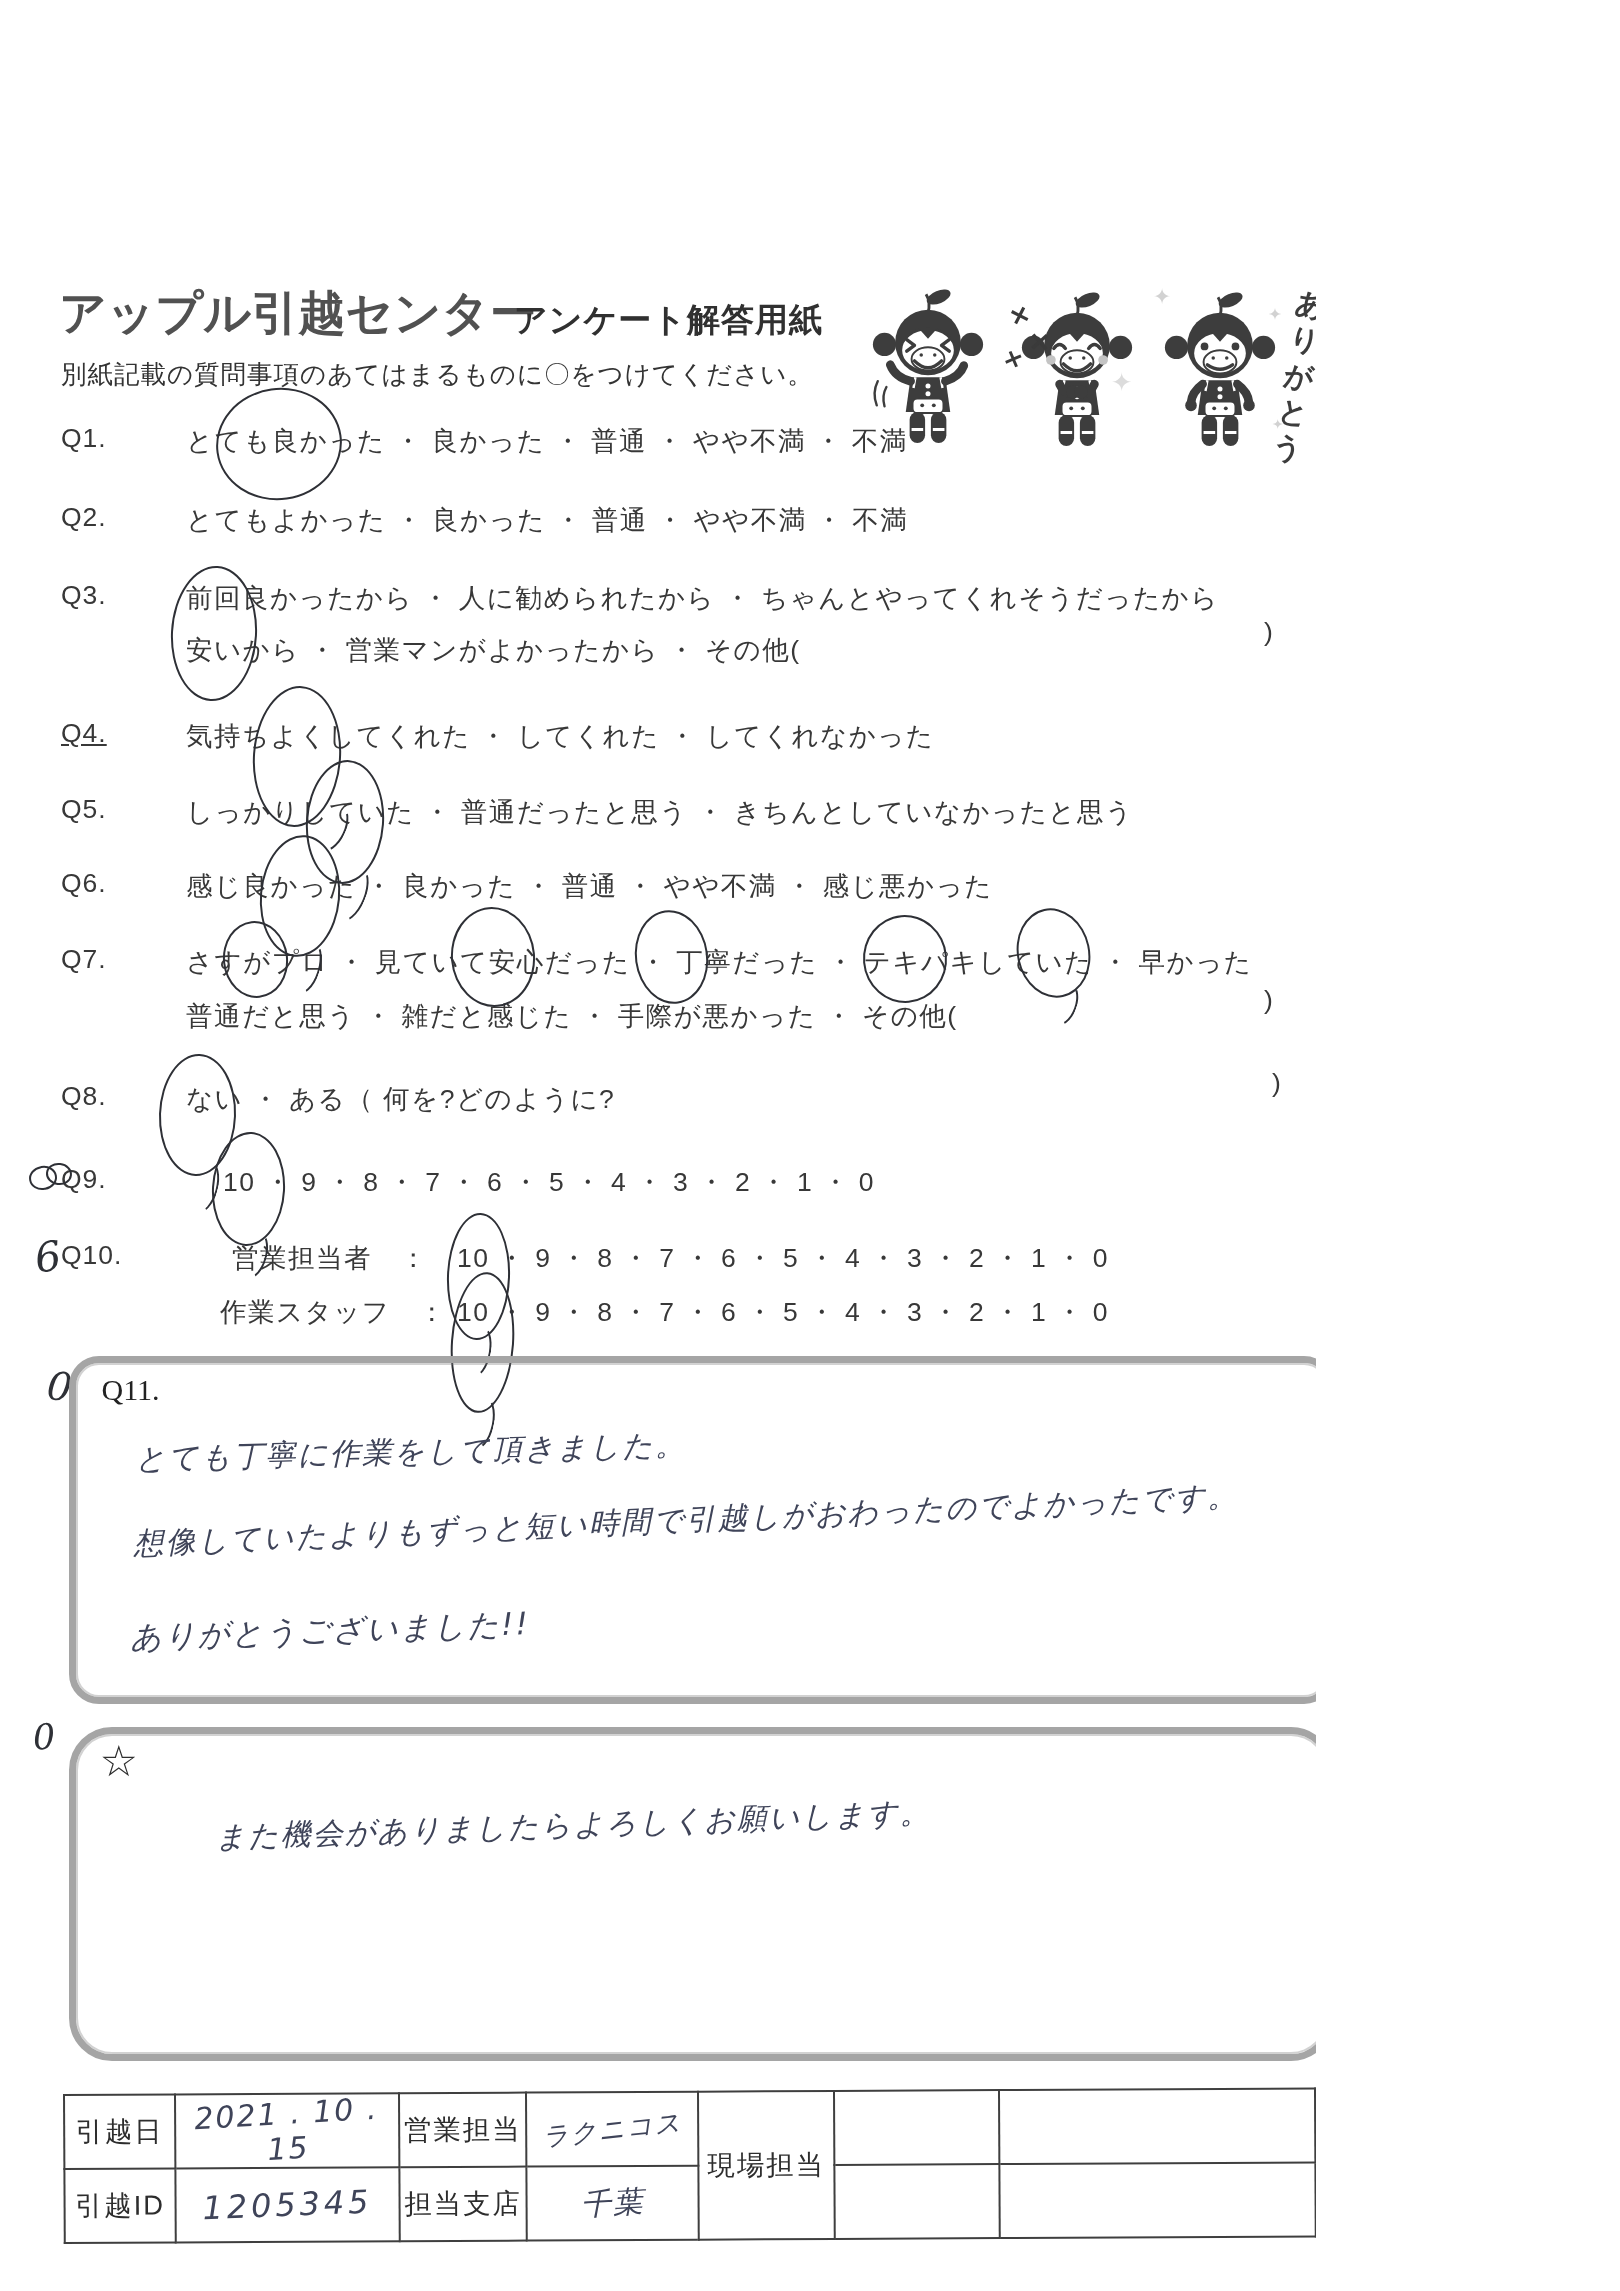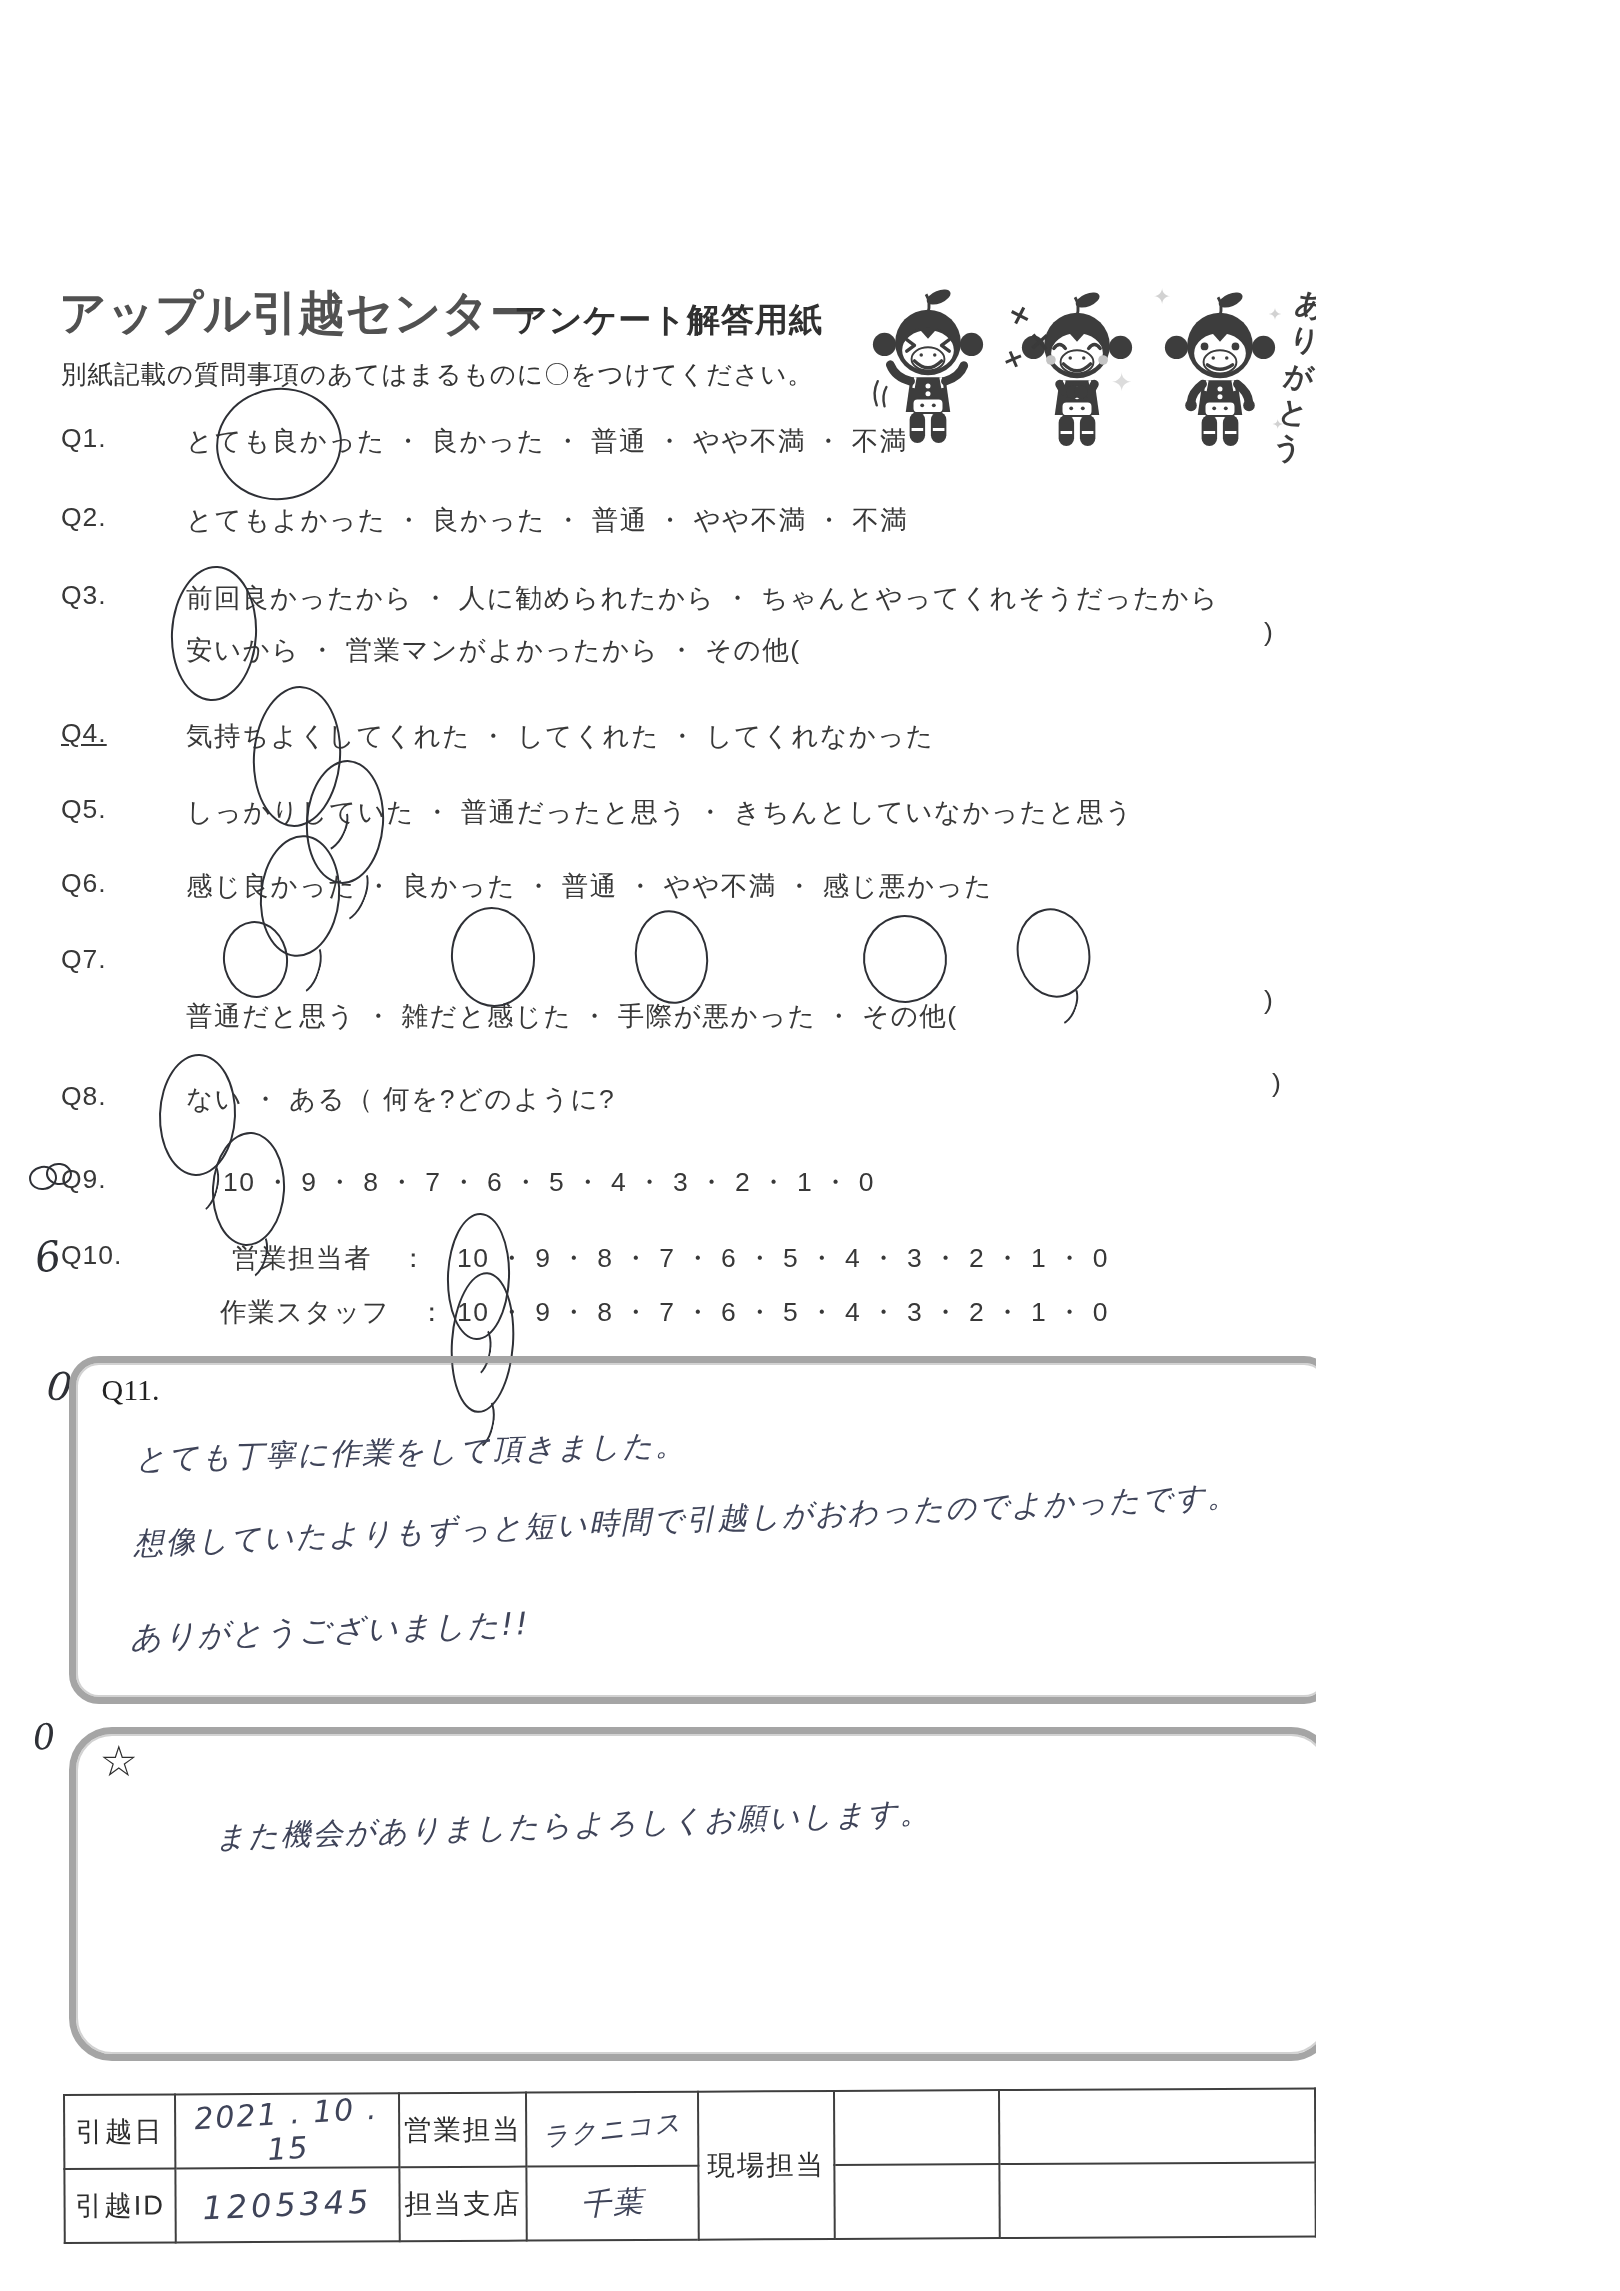--- a/index.html
+++ b/index.html
@@ -156,20 +156,21 @@
   <span class="abs print qlabel" style="left:61px;top:718px;text-decoration:underline;">Q4.</span>
   <span class="abs print qtext" style="left:186px;top:718px;">気持ちよくしてくれた ・ してくれた ・ してくれなかった</span>
 
   <span class="abs print qlabel" style="left:61px;top:794px;">Q5.</span>
   <span class="abs print qtext" style="left:186px;top:794px;">しっかりしていた ・ 普通だったと思う ・ きちんとしていなかったと思う</span>
 
   <span class="abs print qlabel" style="left:61px;top:868px;">Q6.</span>
   <span class="abs print qtext" style="left:186px;top:868px;">感じ良かった ・ 良かった ・ 普通 ・ やや不満 ・ 感じ悪かった</span>
 
   <span class="abs print qlabel" style="left:61px;top:944px;">Q7.</span>
+  <span class="abs print qtext" style="left:186px;top:944px;">さすがプロ ・ 見ていて安心だった ・ 丁寧だった ・ テキパキしていた ・ 早かった</span>
   <span class="abs print qtext" style="left:186px;top:998px;">普通だと思う ・ 雑だと感じた ・ 手際が悪かった ・ その他(</span>
   <span class="abs print qtext" style="left:1264px;top:985px;">)</span>
 
   <span class="abs print qlabel" style="left:61px;top:1081px;">Q8.</span>
   <span class="abs print qtext" style="left:186px;top:1081px;">ない ・ ある（ 何を?どのように?</span>
   <span class="abs print qtext" style="left:1272px;top:1068px;">)</span>
 
   <span class="abs print qlabel" style="left:61px;top:1164px;">Q9.</span>
   <span class="abs print qtext" style="left:223px;top:1164px;">10 ・ 9 ・ 8 ・ 7 ・ 6 ・ 5 ・ 4 ・ 3 ・ 2 ・ 1 ・ 0</span>
 

